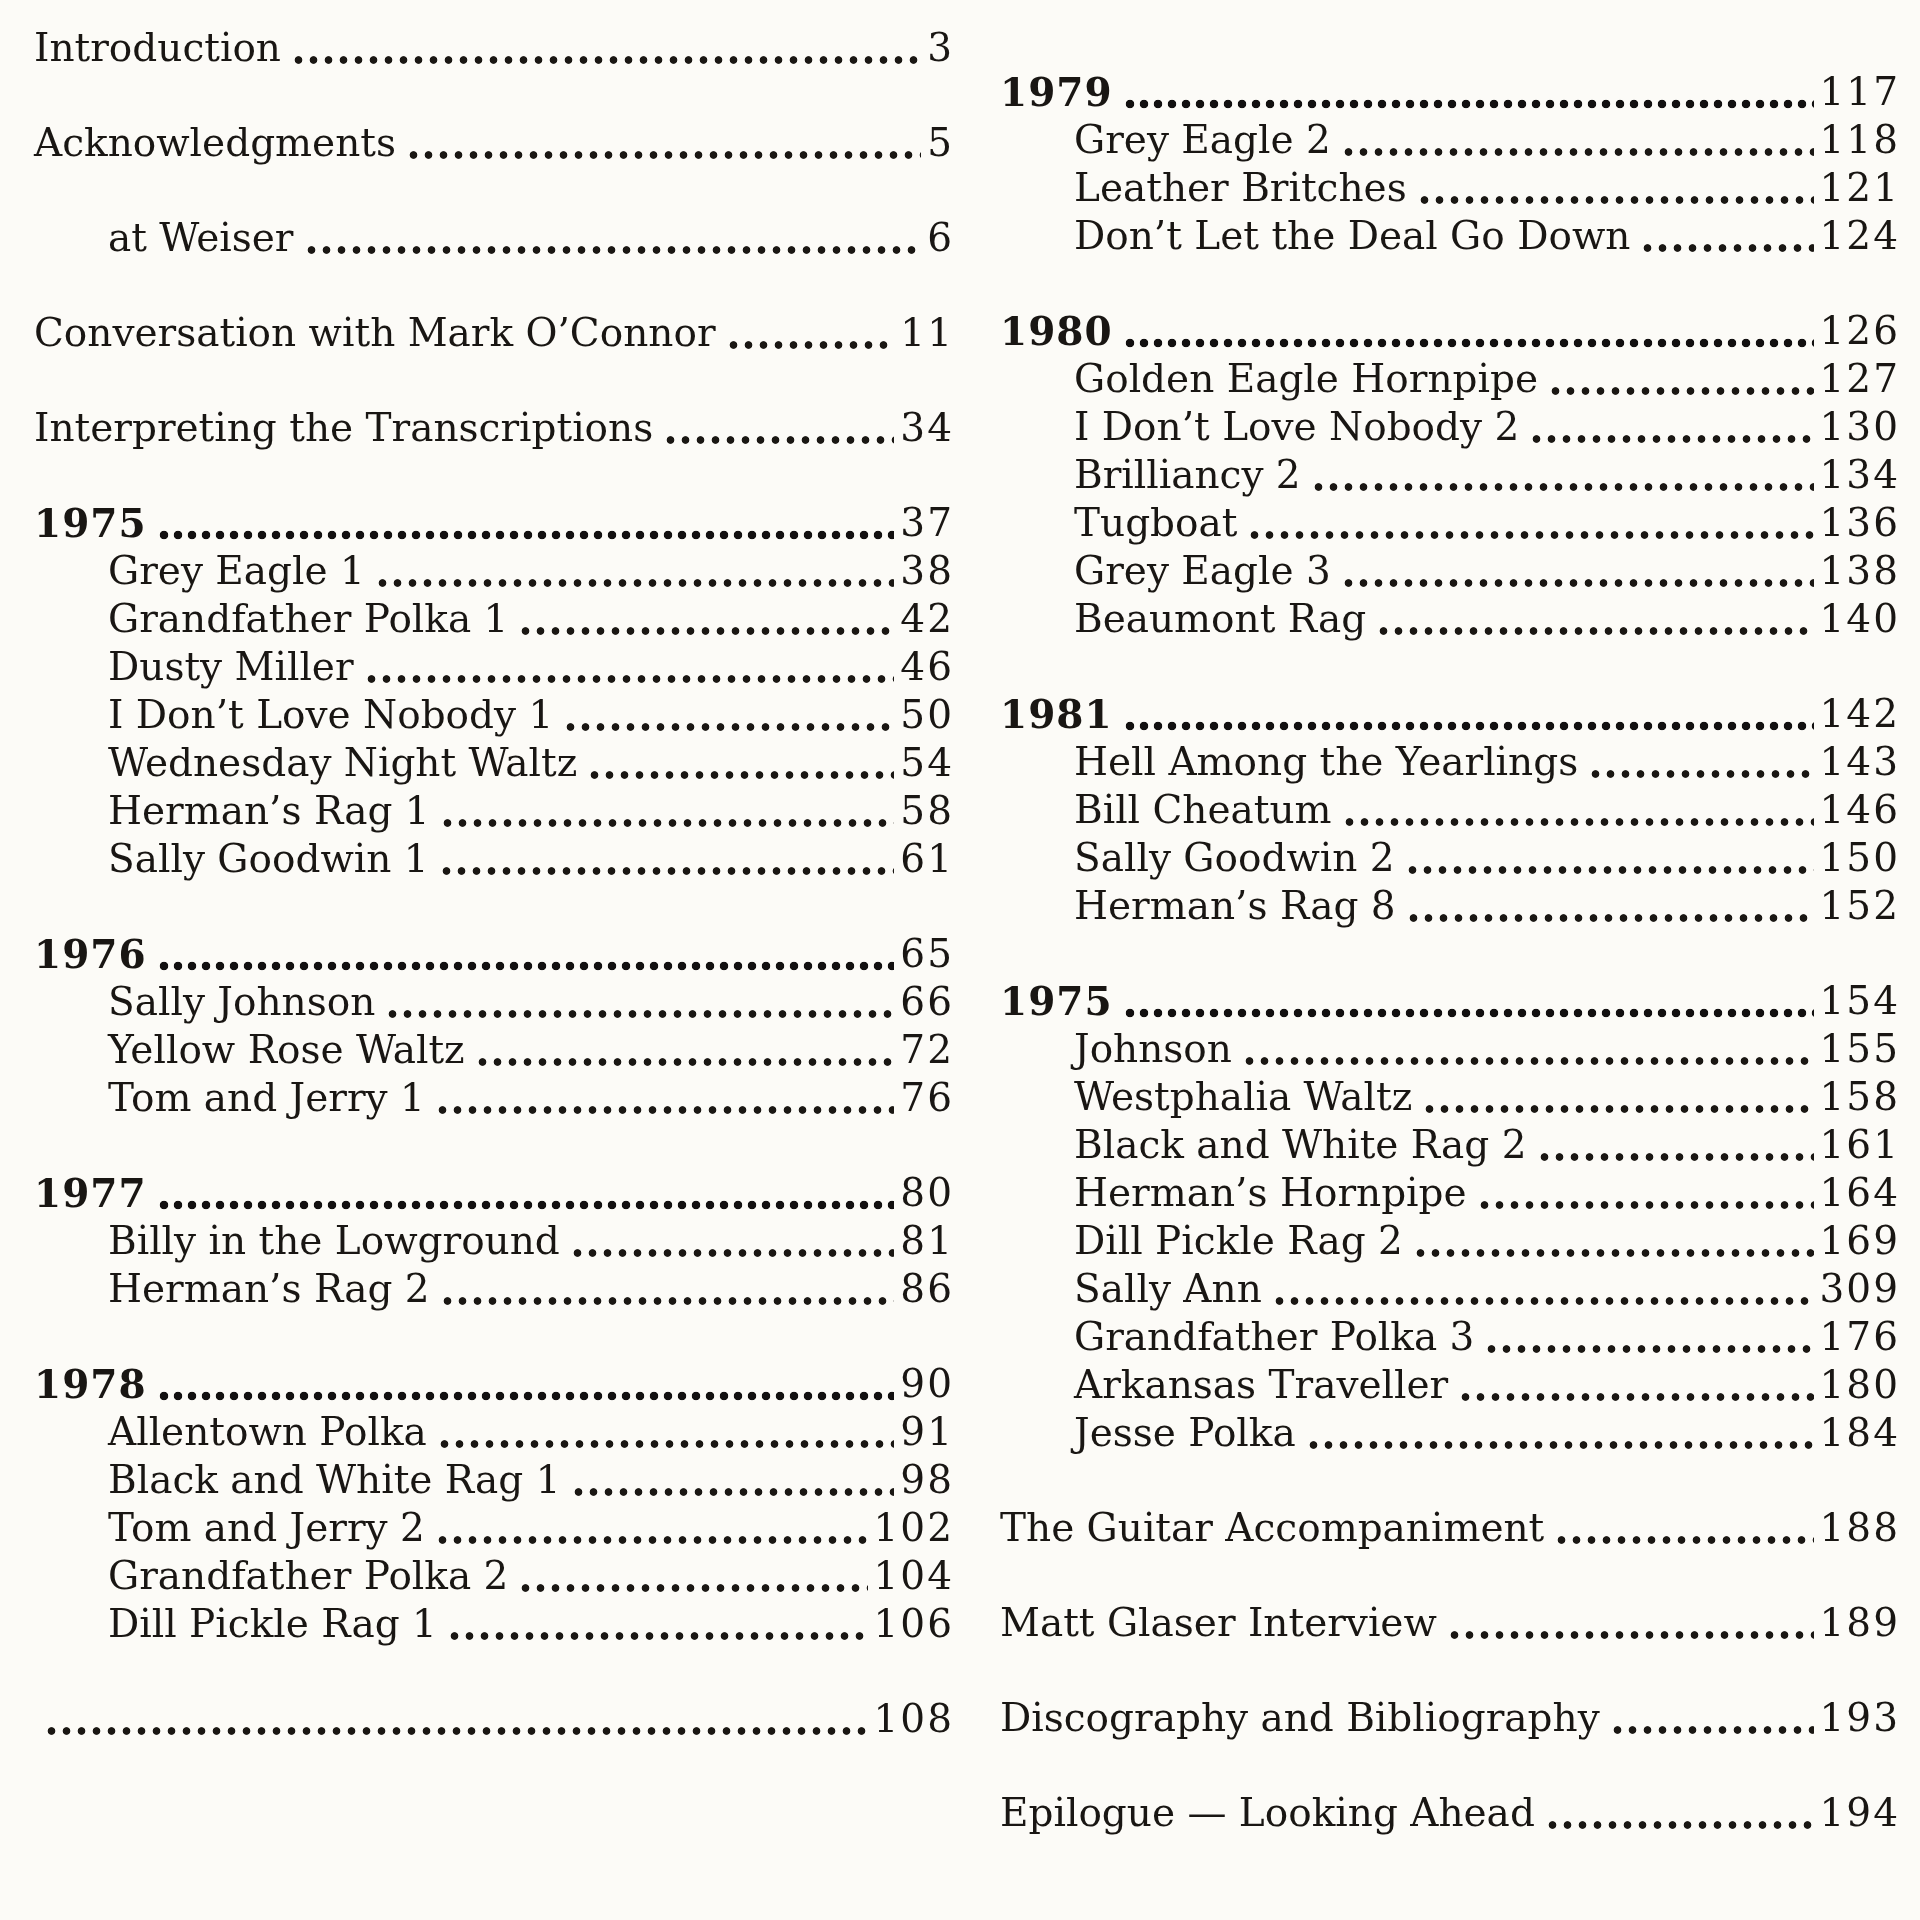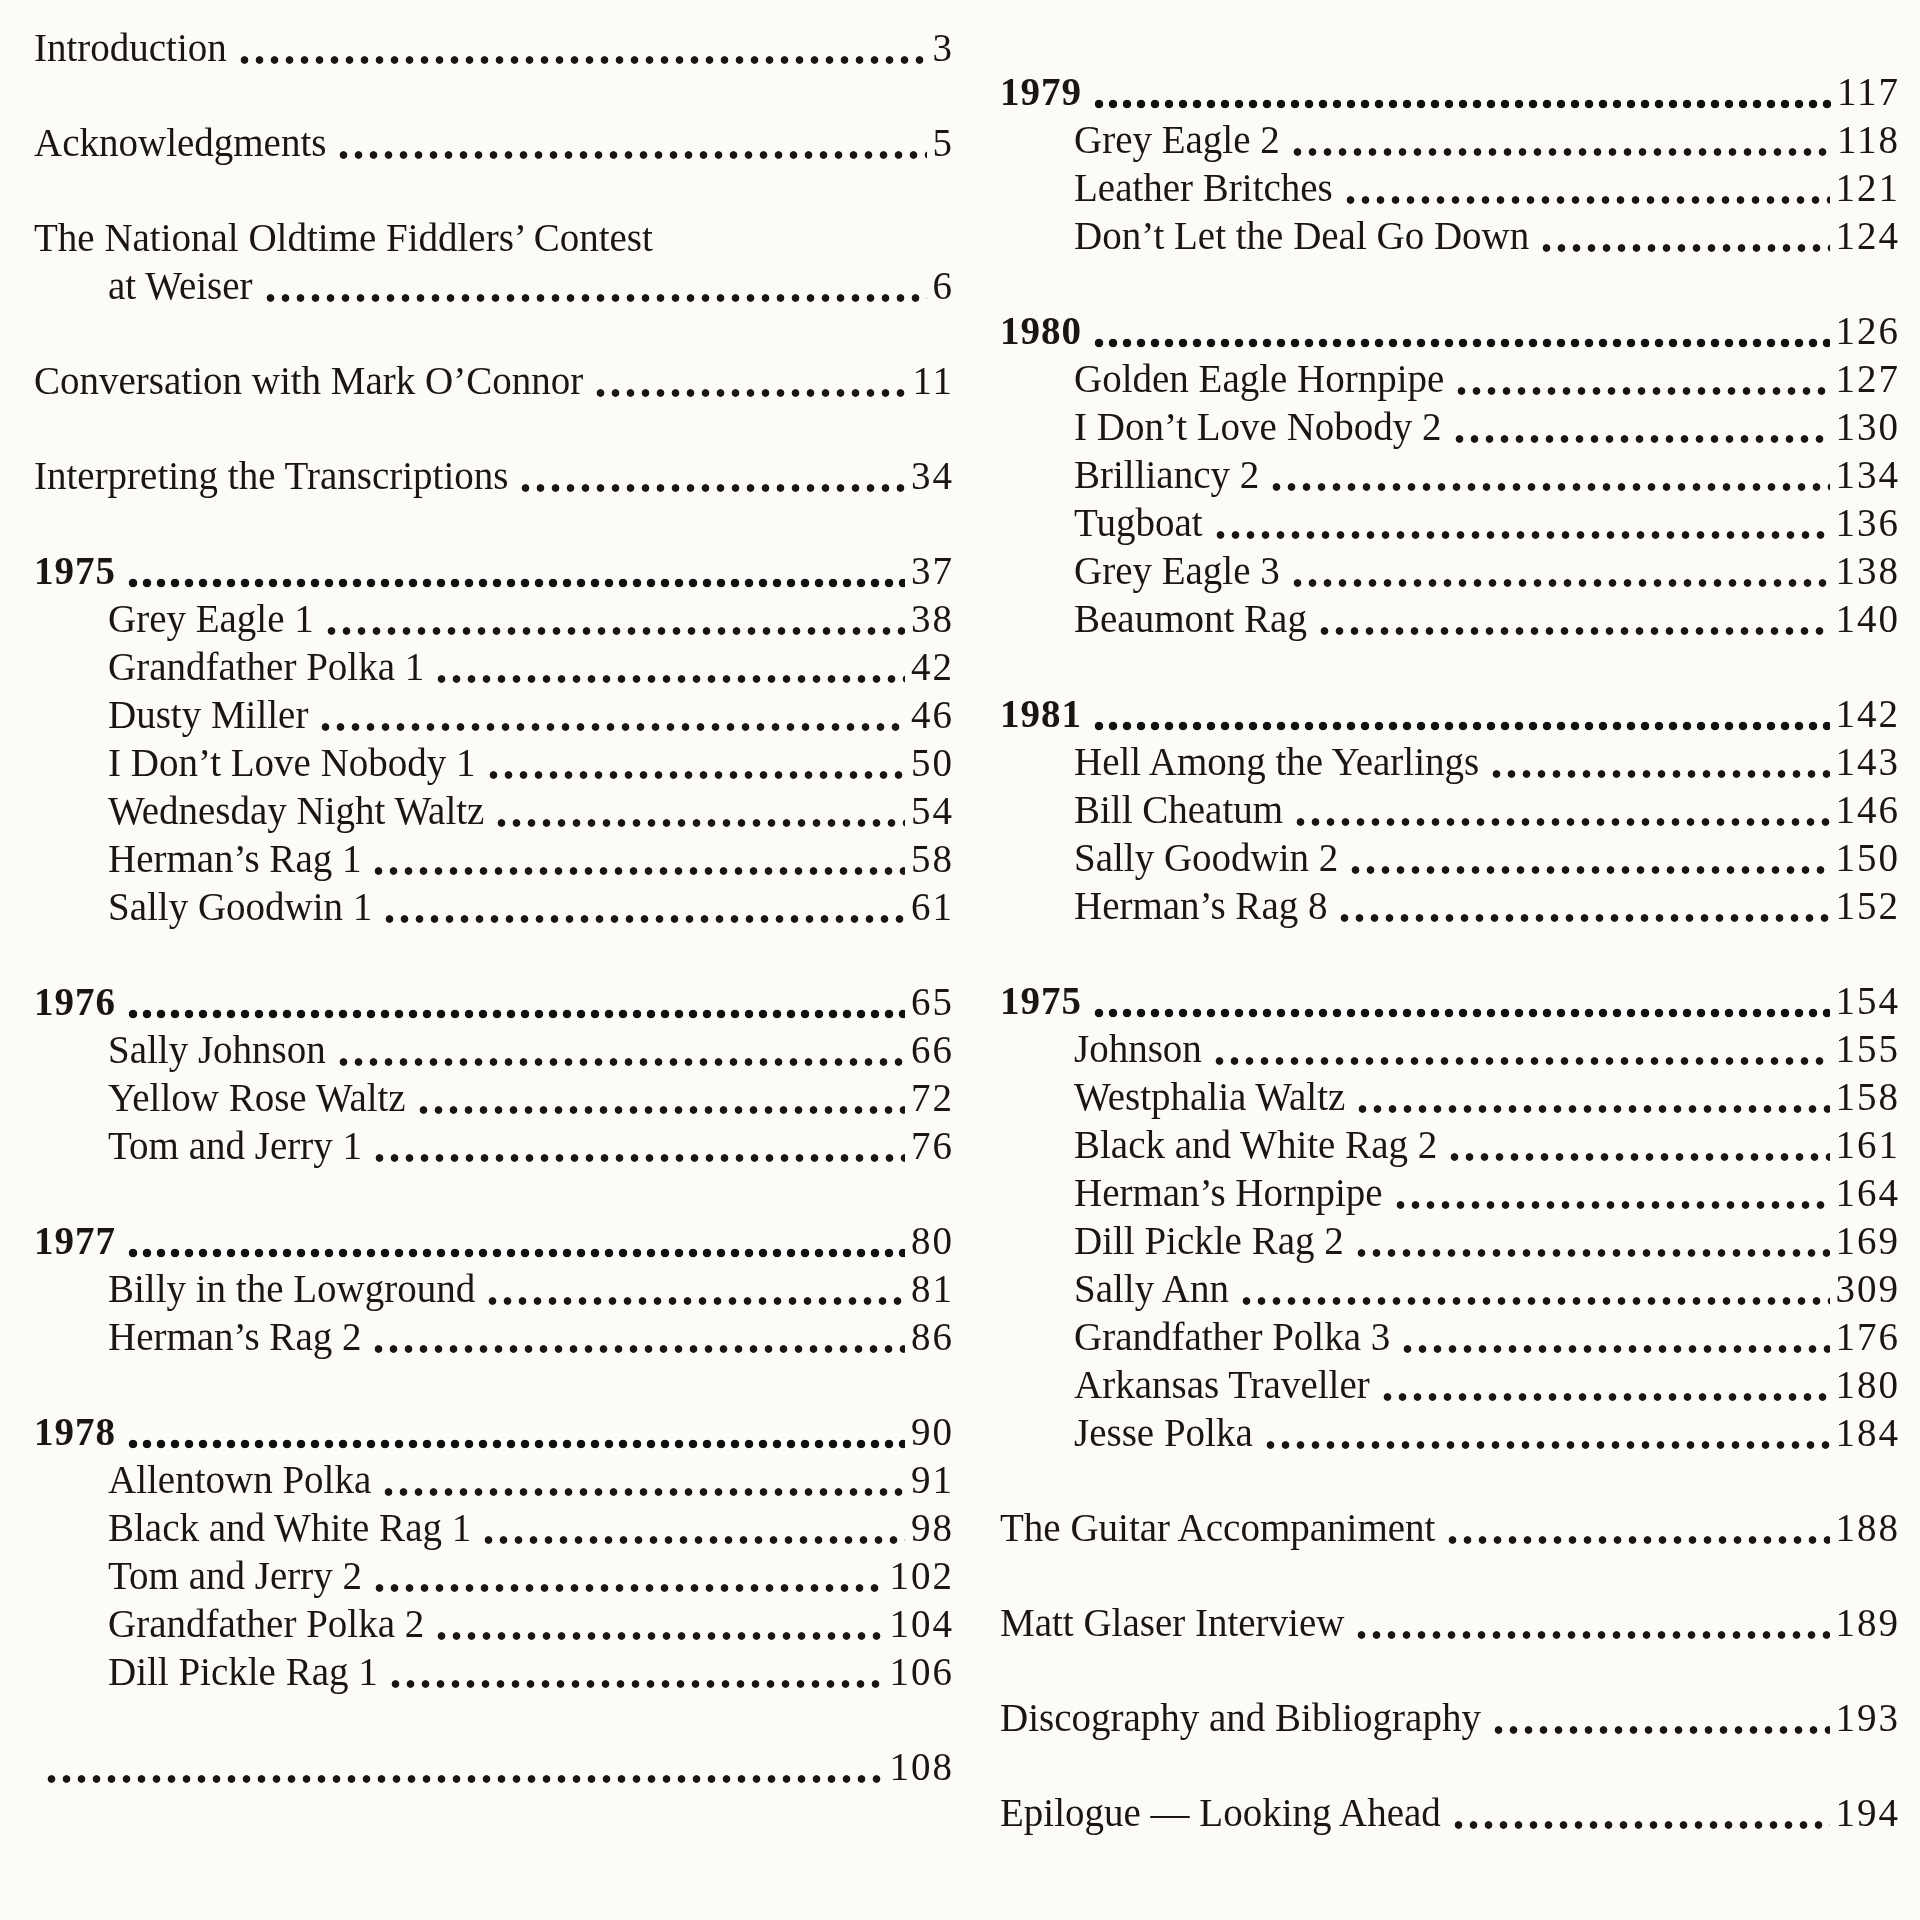--- a/index.html
+++ b/index.html
@@ -11,21 +11,20 @@
     height: 1920px;
     background: #fcfbf7;
     color: #191613;
     font-family: "DejaVu Serif", "Liberation Serif", serif;
     overflow: hidden;
   }
   .page {
     display: flex;
     padding: 24px 0 0 34px;
     box-sizing: border-box;
-    font-family: Liberation Serif, serif;
   }
   .column {
     box-sizing: border-box;
   }
   .column.left  { width: 920px; margin-right: 46px; }
   .column.right { width: 900px; margin-top: 44px; }
 
   .toc-block { margin-bottom: 47px; }
 
   .toc-row {
@@ -77,23 +76,20 @@
         </div>
       </div>
       <div class="toc-block">
         <div class="toc-row">
           <span class="label">Acknowledgments</span>
           <span class="dots"></span>
           <span class="page-num">5</span>
         </div>
       </div>
       <div class="toc-block">
-        <div class="toc-row">
-          <span class="label">The National Oldtime Fiddlers’ Contest</span>
-        </div>
         <div class="toc-row indent">
           <span class="label">at Weiser</span>
           <span class="dots"></span>
           <span class="page-num">6</span>
         </div>
       </div>
       <div class="toc-block">
         <div class="toc-row">
           <span class="label">Conversation with Mark O’Connor</span>
           <span class="dots"></span>

